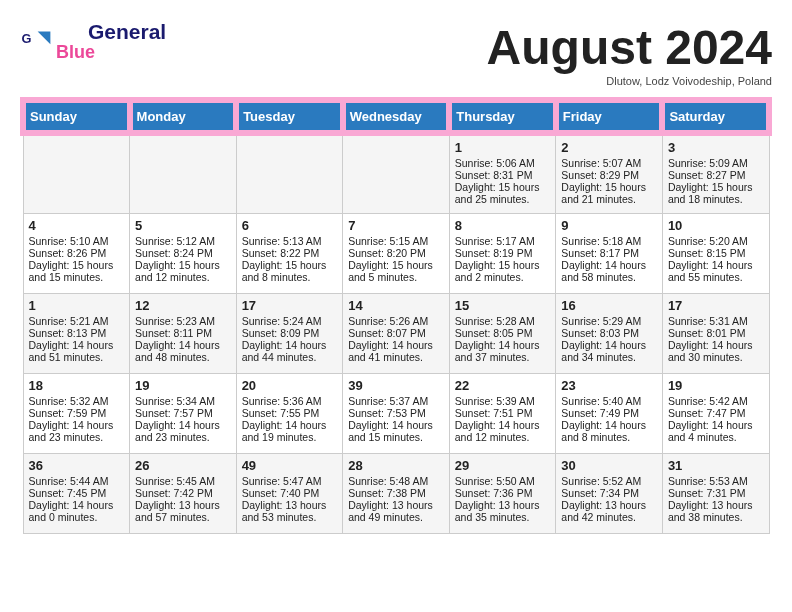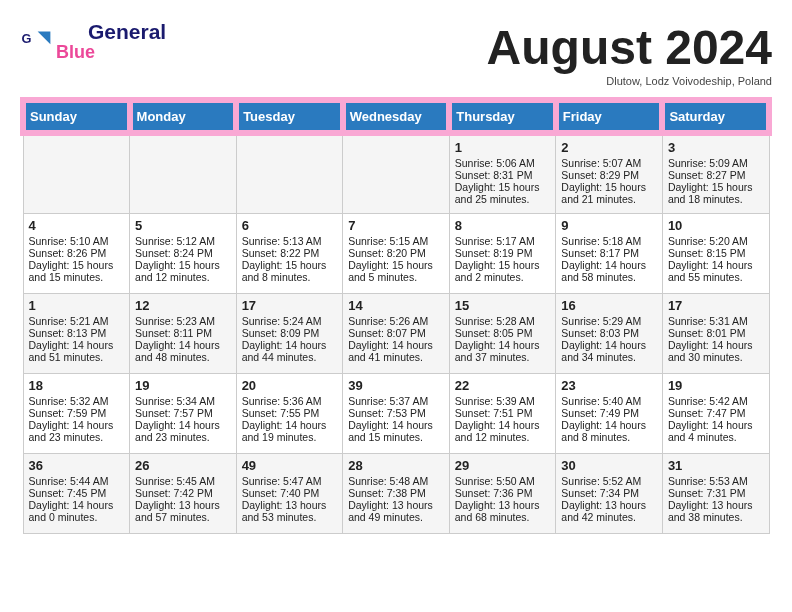--- a/index.html
+++ b/index.html
@@ -315,21 +315,21 @@
           <div>Sunrise: 5:48 AM</div>
           <div>Sunset: 7:38 PM</div>
           <div>Daylight: 13 hours</div>
           <div>and 49 minutes.</div>
         </td>
         <td>
           <span class="day-num">29</span>
           <div>Sunrise: 5:50 AM</div>
           <div>Sunset: 7:36 PM</div>
           <div>Daylight: 13 hours</div>
-          <div>and 68 minutes.</div>
+          <div>and 35 minutes.</div>
         </td>
         <td>
           <span class="day-num">30</span>
           <div>Sunrise: 5:52 AM</div>
           <div>Sunset: 7:34 PM</div>
           <div>Daylight: 13 hours</div>
           <div>and 42 minutes.</div>
         </td>
         <td>
           <span class="day-num">31</span>

